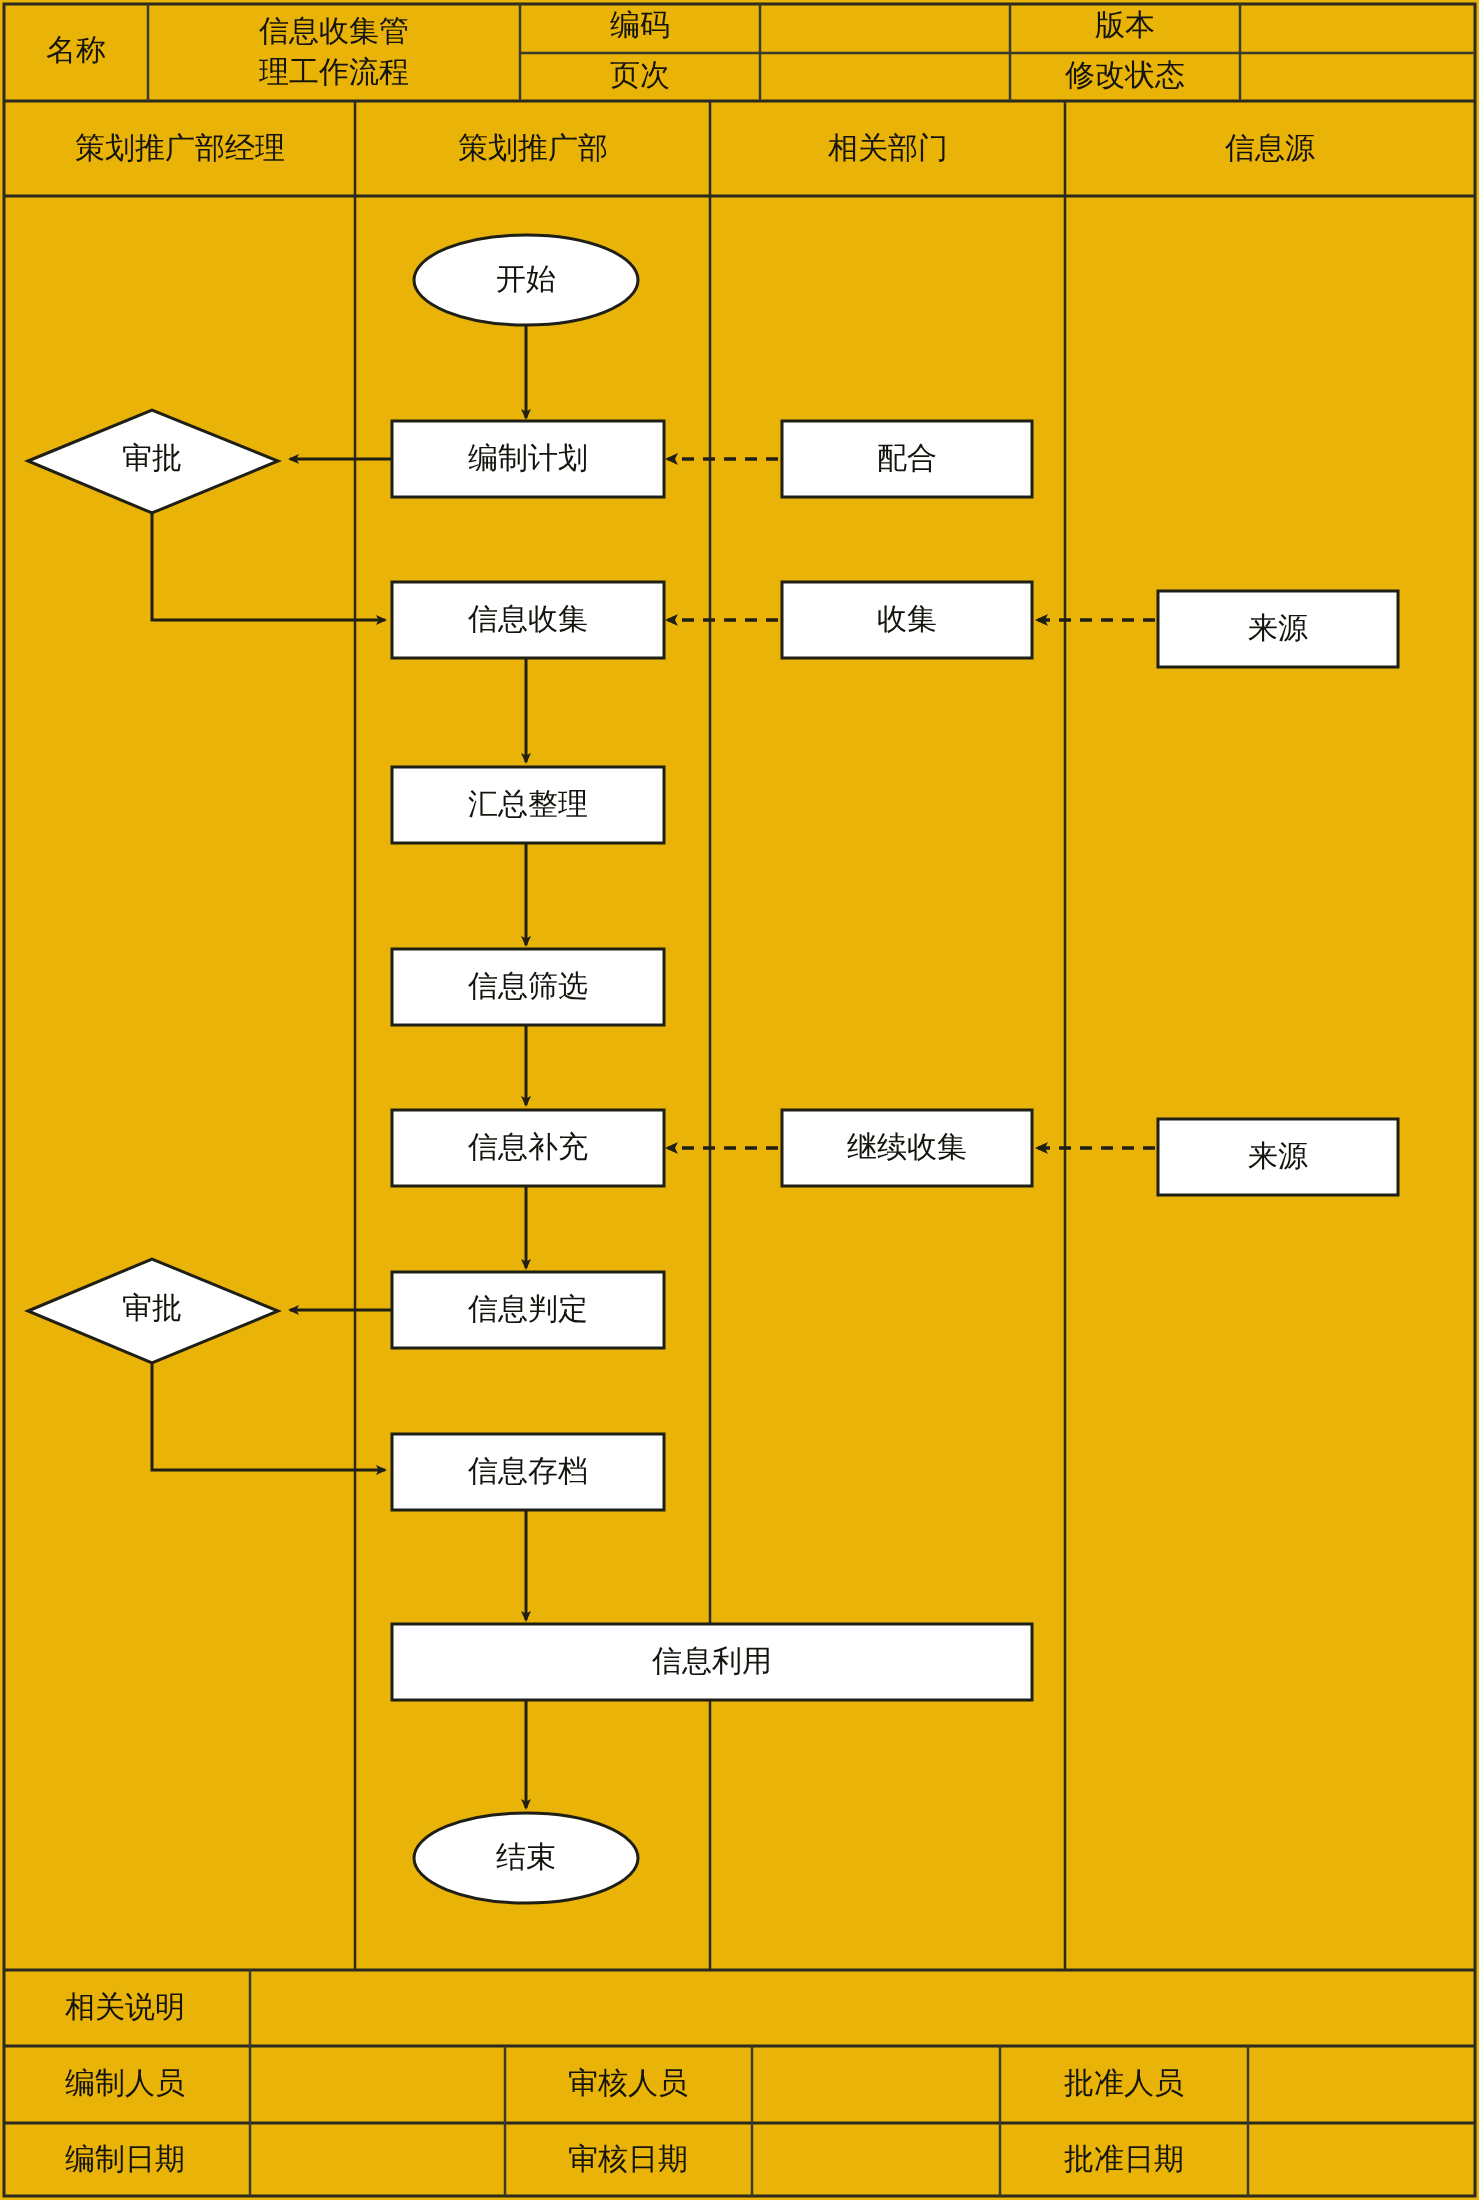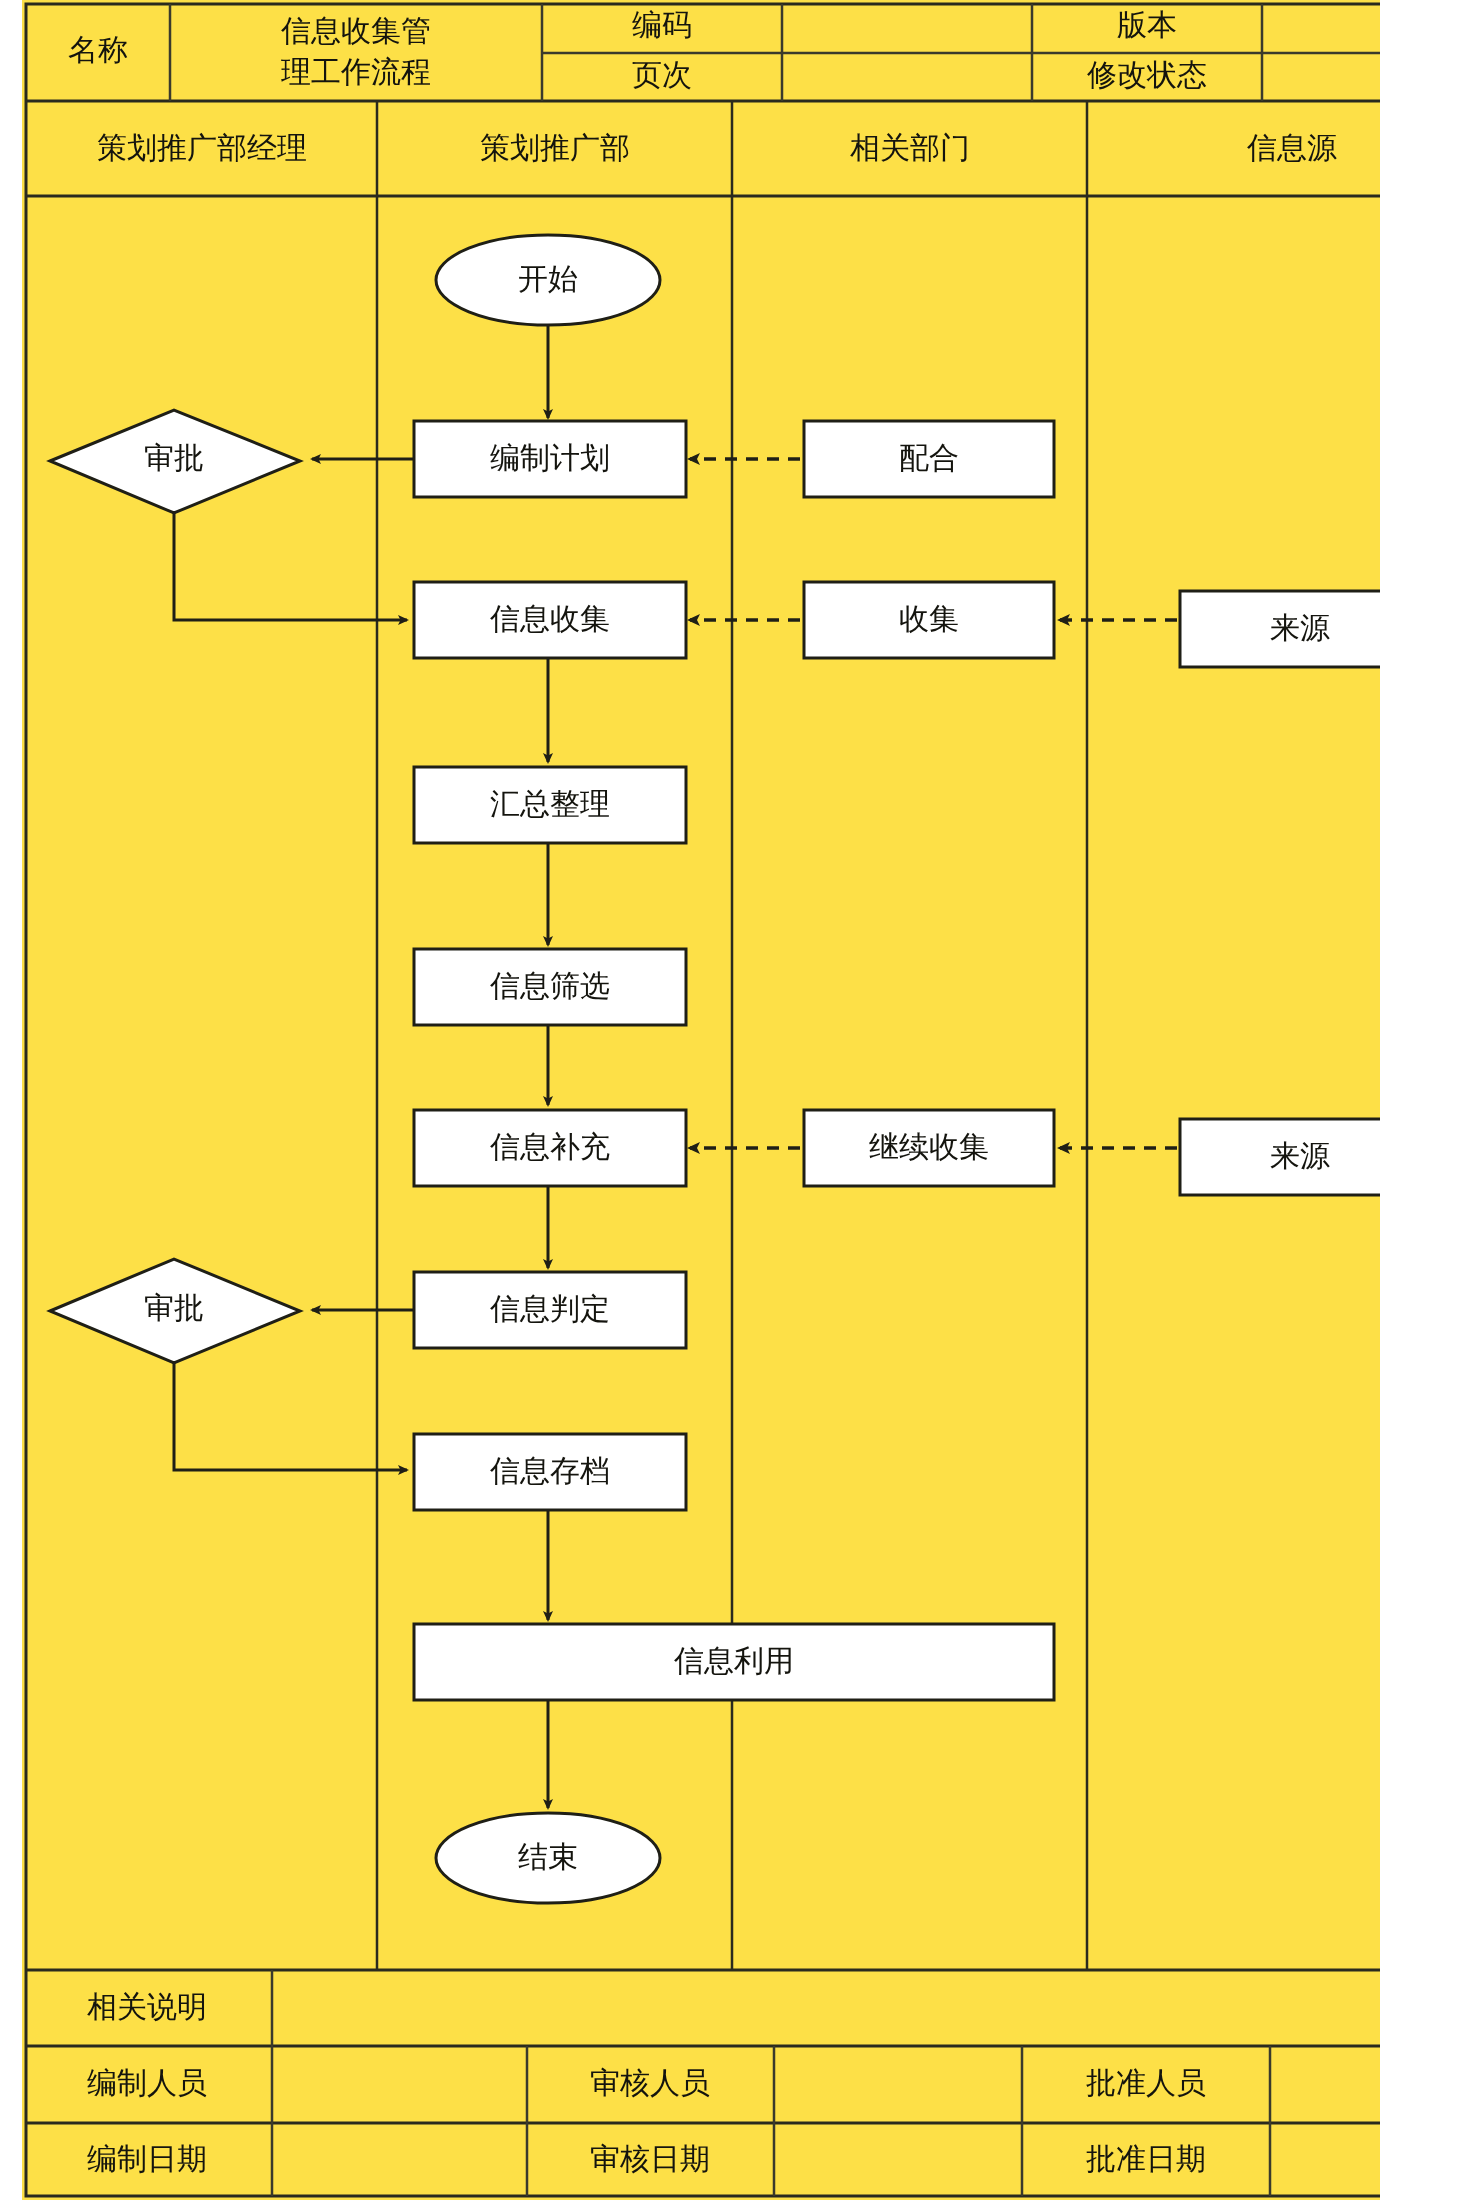--- a/index.html
+++ b/index.html
@@ -6,25 +6,24 @@
     margin: 0;
     padding: 0;
     background: #ffffff;
   }
   body {
     font-family: "Liberation Serif", "DejaVu Serif", serif;
     color: #1a1a14;
   }
   #page {
     position: relative;
-    width: 1358px;
+    width: 1479px;
     height: 2200px;
-    background: #fde047;
+    background: #eab308;
     overflow: hidden;
-    margin-left: 22px;
   }
   #flow-svg {
     position: absolute;
     left: 0;
     top: 0;
     width: 1479px;
     height: 2200px;
   }
   .shape-rect, .shape-diamond, .shape-ellipse {
     fill: #ffffff;

